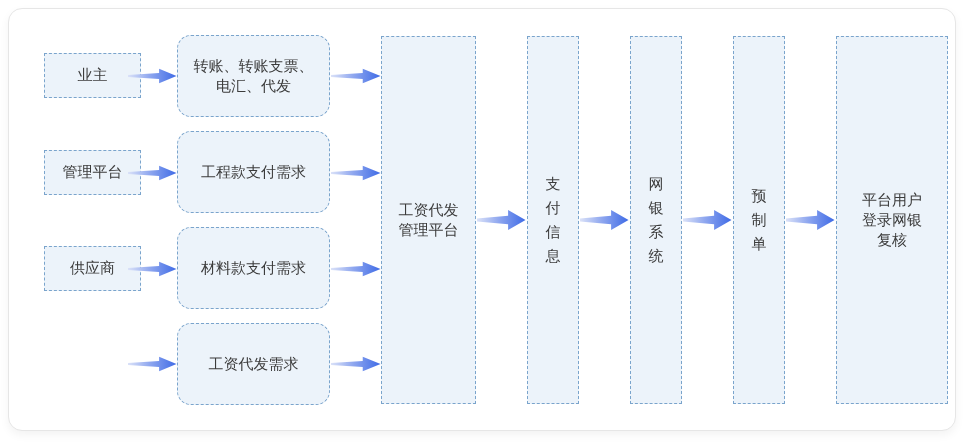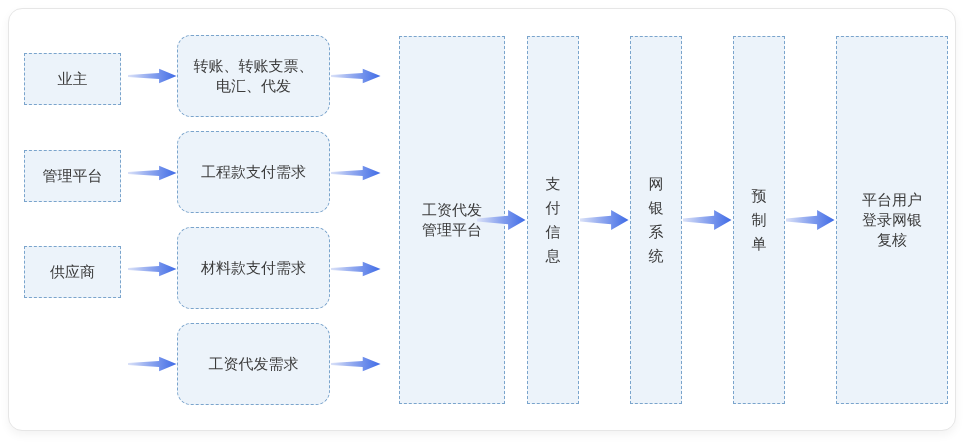--- a/index.html
+++ b/index.html
@@ -39,21 +39,21 @@
   }
   .stage-txt { line-height: 1.35; }
   .vtext {
     width: 1.15em;
     word-break: break-all;
     white-space: normal;
     line-height: 1.6;
     text-align: center;
   }
   .arrow { position: absolute; display: block; }
-  .src  { left: 24px;  width: 97px;  height: 52px; }
+  .src  { left: 44px;  width: 97px;  height: 45px; }
   .req  { left: 177px; width: 153px; height: 82px; border-radius: 14px; }
   .stage { top: 36px; height: 368px; }
 </style>
 </head>
 <body>
 
 <div id="page">
 
   <svg width="0" height="0" style="position:absolute" aria-hidden="true">
     <defs>
@@ -84,21 +84,21 @@
   <div class="box req" style="top:131px">
     <span class="txt">工程款支付需求</span>
   </div>
   <div class="box req" style="top:227px">
     <span class="txt">材料款支付需求</span>
   </div>
   <div class="box req" style="top:323px">
     <span class="txt">工资代发需求</span>
   </div>
 
-  <div class="box stage" style="left:399px;width:106px">
+  <div class="box stage" style="left:381px;width:95px">
     <span class="txt stage-txt">工资代发
 管理平台</span>
   </div>
   <div class="box stage" style="left:630px;width:52px">
     <span class="vtext">网银系统</span>
   </div>
   <div class="box stage" style="left:527px;width:52px">
     <span class="vtext">支付信息</span>
   </div>
   <div class="box stage" style="left:733px;width:52px">

